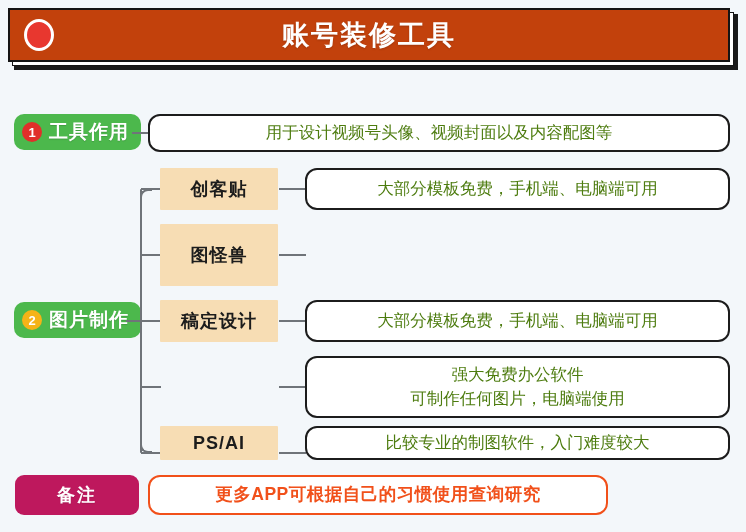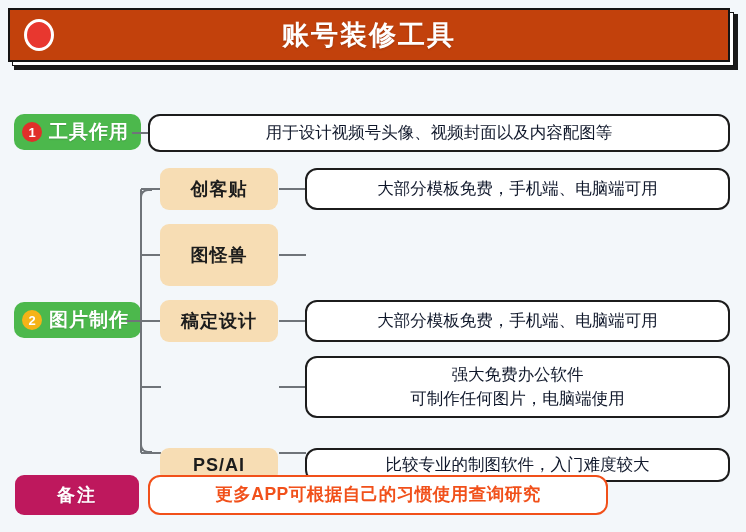--- a/index.html
+++ b/index.html
@@ -148,21 +148,21 @@
     background: #ffffff;
     border: 2.5px solid #1c1c1c;
     border-radius: 12px;
     display: flex;
     align-items: center;
     justify-content: center;
     text-align: center;
   }
   .card .txt {
     font-size: 16.5px;
-    color: #0f172a;
+    color: #4d7c0f;
     line-height: 1.45;
     white-space: pre-line;
   }
   #card-intro {
     left: 148px;
     width: 582px;
     top: 36px;
     height: 38px;
   }
   #card-note {
@@ -179,39 +179,39 @@
     font-weight: bold;
     letter-spacing: .5px;
   }
 
   
   .tag {
     position: absolute;
     left: 160px;
     width: 118px;
     background: #f7ddb4;
-    border-radius: 9px;
+    border-radius: 1px;
     display: flex;
     align-items: center;
     justify-content: center;
   }
   .tag .txt {
     font-size: 18px;
     font-weight: bold;
     color: #1c1c1c;
     letter-spacing: 1px;
     white-space: nowrap;
   }
 
   
   .r1 { top: 90px;  height: 42px; }
   .r2 { top: 146px; height: 62px; }
   .r3 { top: 222px; height: 42px; }
   .r4 { top: 278px; height: 62px; }
-  .r5 { top: 370px; height: 34px; }
+  .r5 { top: 348px; height: 34px; }
 
   
   .line-h {
     position: absolute;
     height: 2px;
     background: #6f7479;
   }
   
   #conn-1 { left: 132px; top: 54px; width: 18px; }
 

